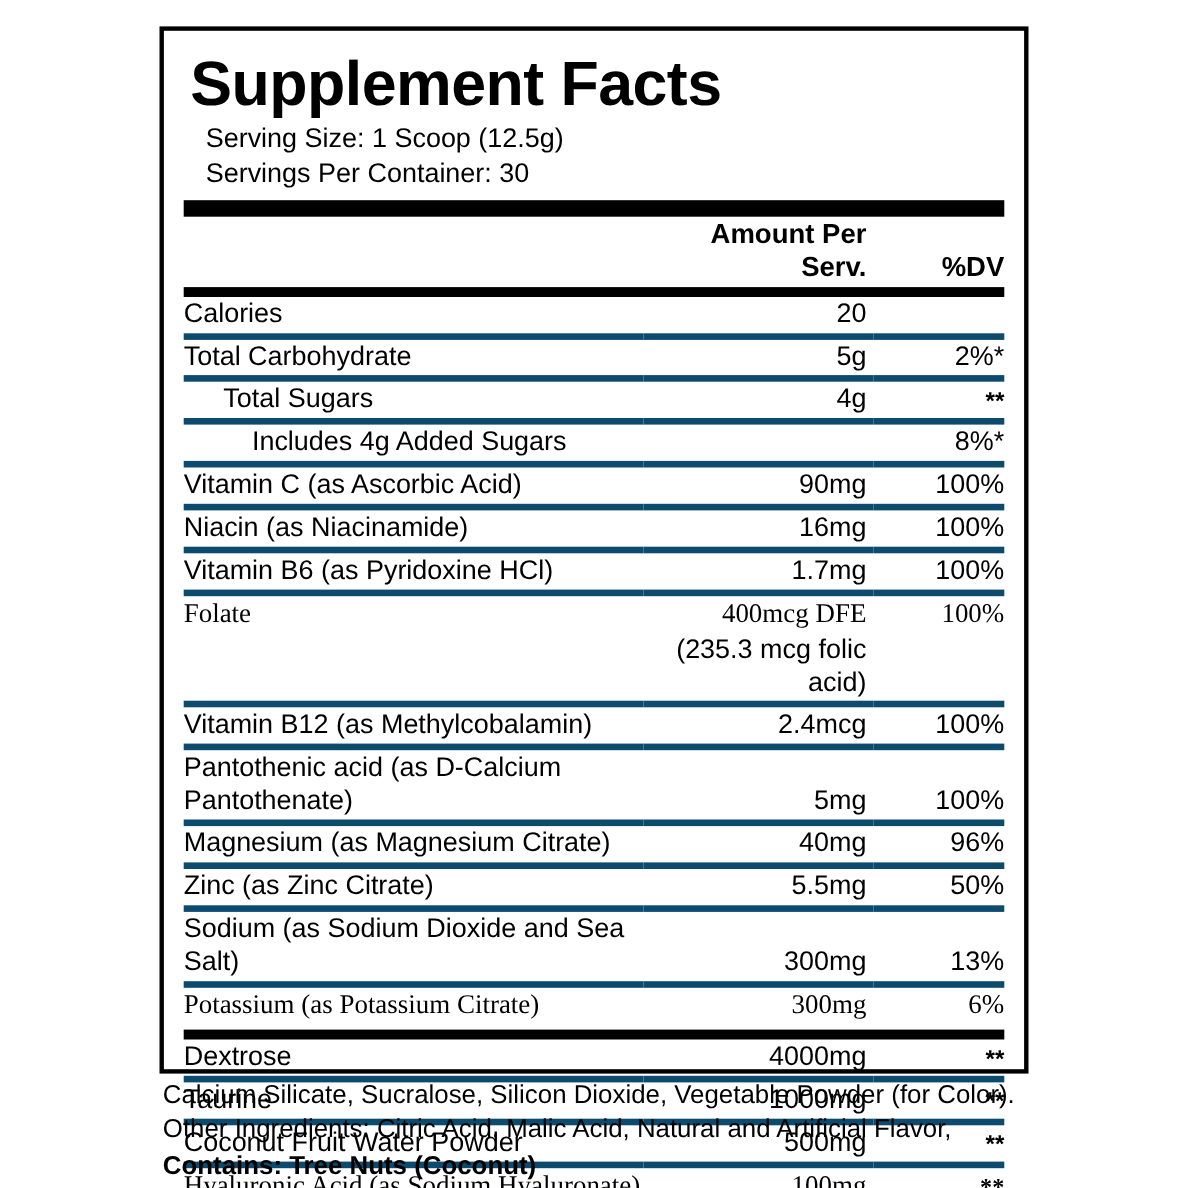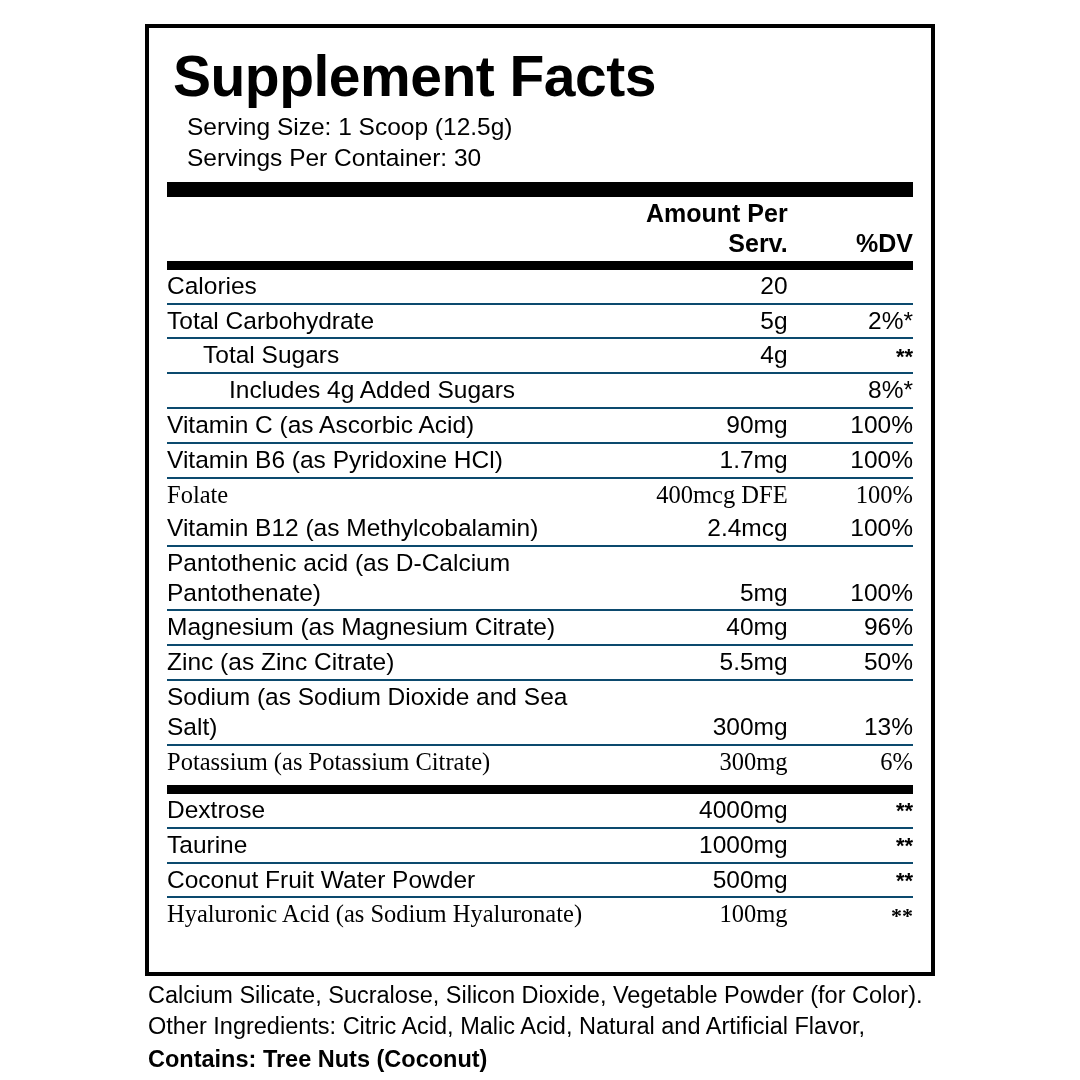--- a/index.html
+++ b/index.html
@@ -66,21 +66,21 @@
   .col-name { text-align: left; width: 56%; }
   .col-amt  { text-align: right; width: 28%; padding-right: 6px !important; }
   .col-dv   { text-align: right; width: 16%; }
   .hdr td {
     font-weight: bold;
     font-size: 25px;
     padding-bottom: 6px;
     padding-top: 4px;
   }
   tr.line td {
-    border-bottom: 2px solid #0c4a6e;
+    border-bottom: 6px solid #0c4a6e;
   }
   tr.noline td {
     border-bottom: none;
     font-family: Liberation Serif, serif;
   }
   .indent1 { padding-left: 36px !important; }
   .indent2 { padding-left: 62px !important; }
   .dagger {
     font-weight: bold;
     font-size: 22px;
@@ -148,28 +148,38 @@
         <td class="col-name indent2">Includes 4g Added Sugars</td>
         <td class="col-amt"></td>
         <td class="col-dv">8%*</td>
       </tr>
       <tr class="line">
         <td class="col-name">Vitamin C (as Ascorbic Acid)</td>
         <td class="col-amt">90mg</td>
         <td class="col-dv">100%</td>
       </tr>
       <tr class="line">
+        <td class="col-name">Niacin (as Niacinamide)</td>
+        <td class="col-amt">16mg</td>
+        <td class="col-dv">100%</td>
+      </tr>
+      <tr class="line">
         <td class="col-name">Vitamin B6 (as Pyridoxine HCl)</td>
         <td class="col-amt">1.7mg</td>
         <td class="col-dv">100%</td>
       </tr>
       <tr class="noline">
         <td class="col-name">Folate</td>
         <td class="col-amt">400mcg DFE</td>
         <td class="col-dv">100%</td>
+      </tr>
+      <tr class="line">
+        <td class="col-name"></td>
+        <td class="col-amt">(235.3 mcg folic acid)</td>
+        <td class="col-dv"></td>
       </tr>
       <tr class="line">
         <td class="col-name">Vitamin B12 (as Methylcobalamin)</td>
         <td class="col-amt">2.4mcg</td>
         <td class="col-dv">100%</td>
       </tr>
       <tr class="line">
         <td class="col-name">Pantothenic acid (as D-Calcium Pantothenate)</td>
         <td class="col-amt">5mg</td>
         <td class="col-dv">100%</td>

